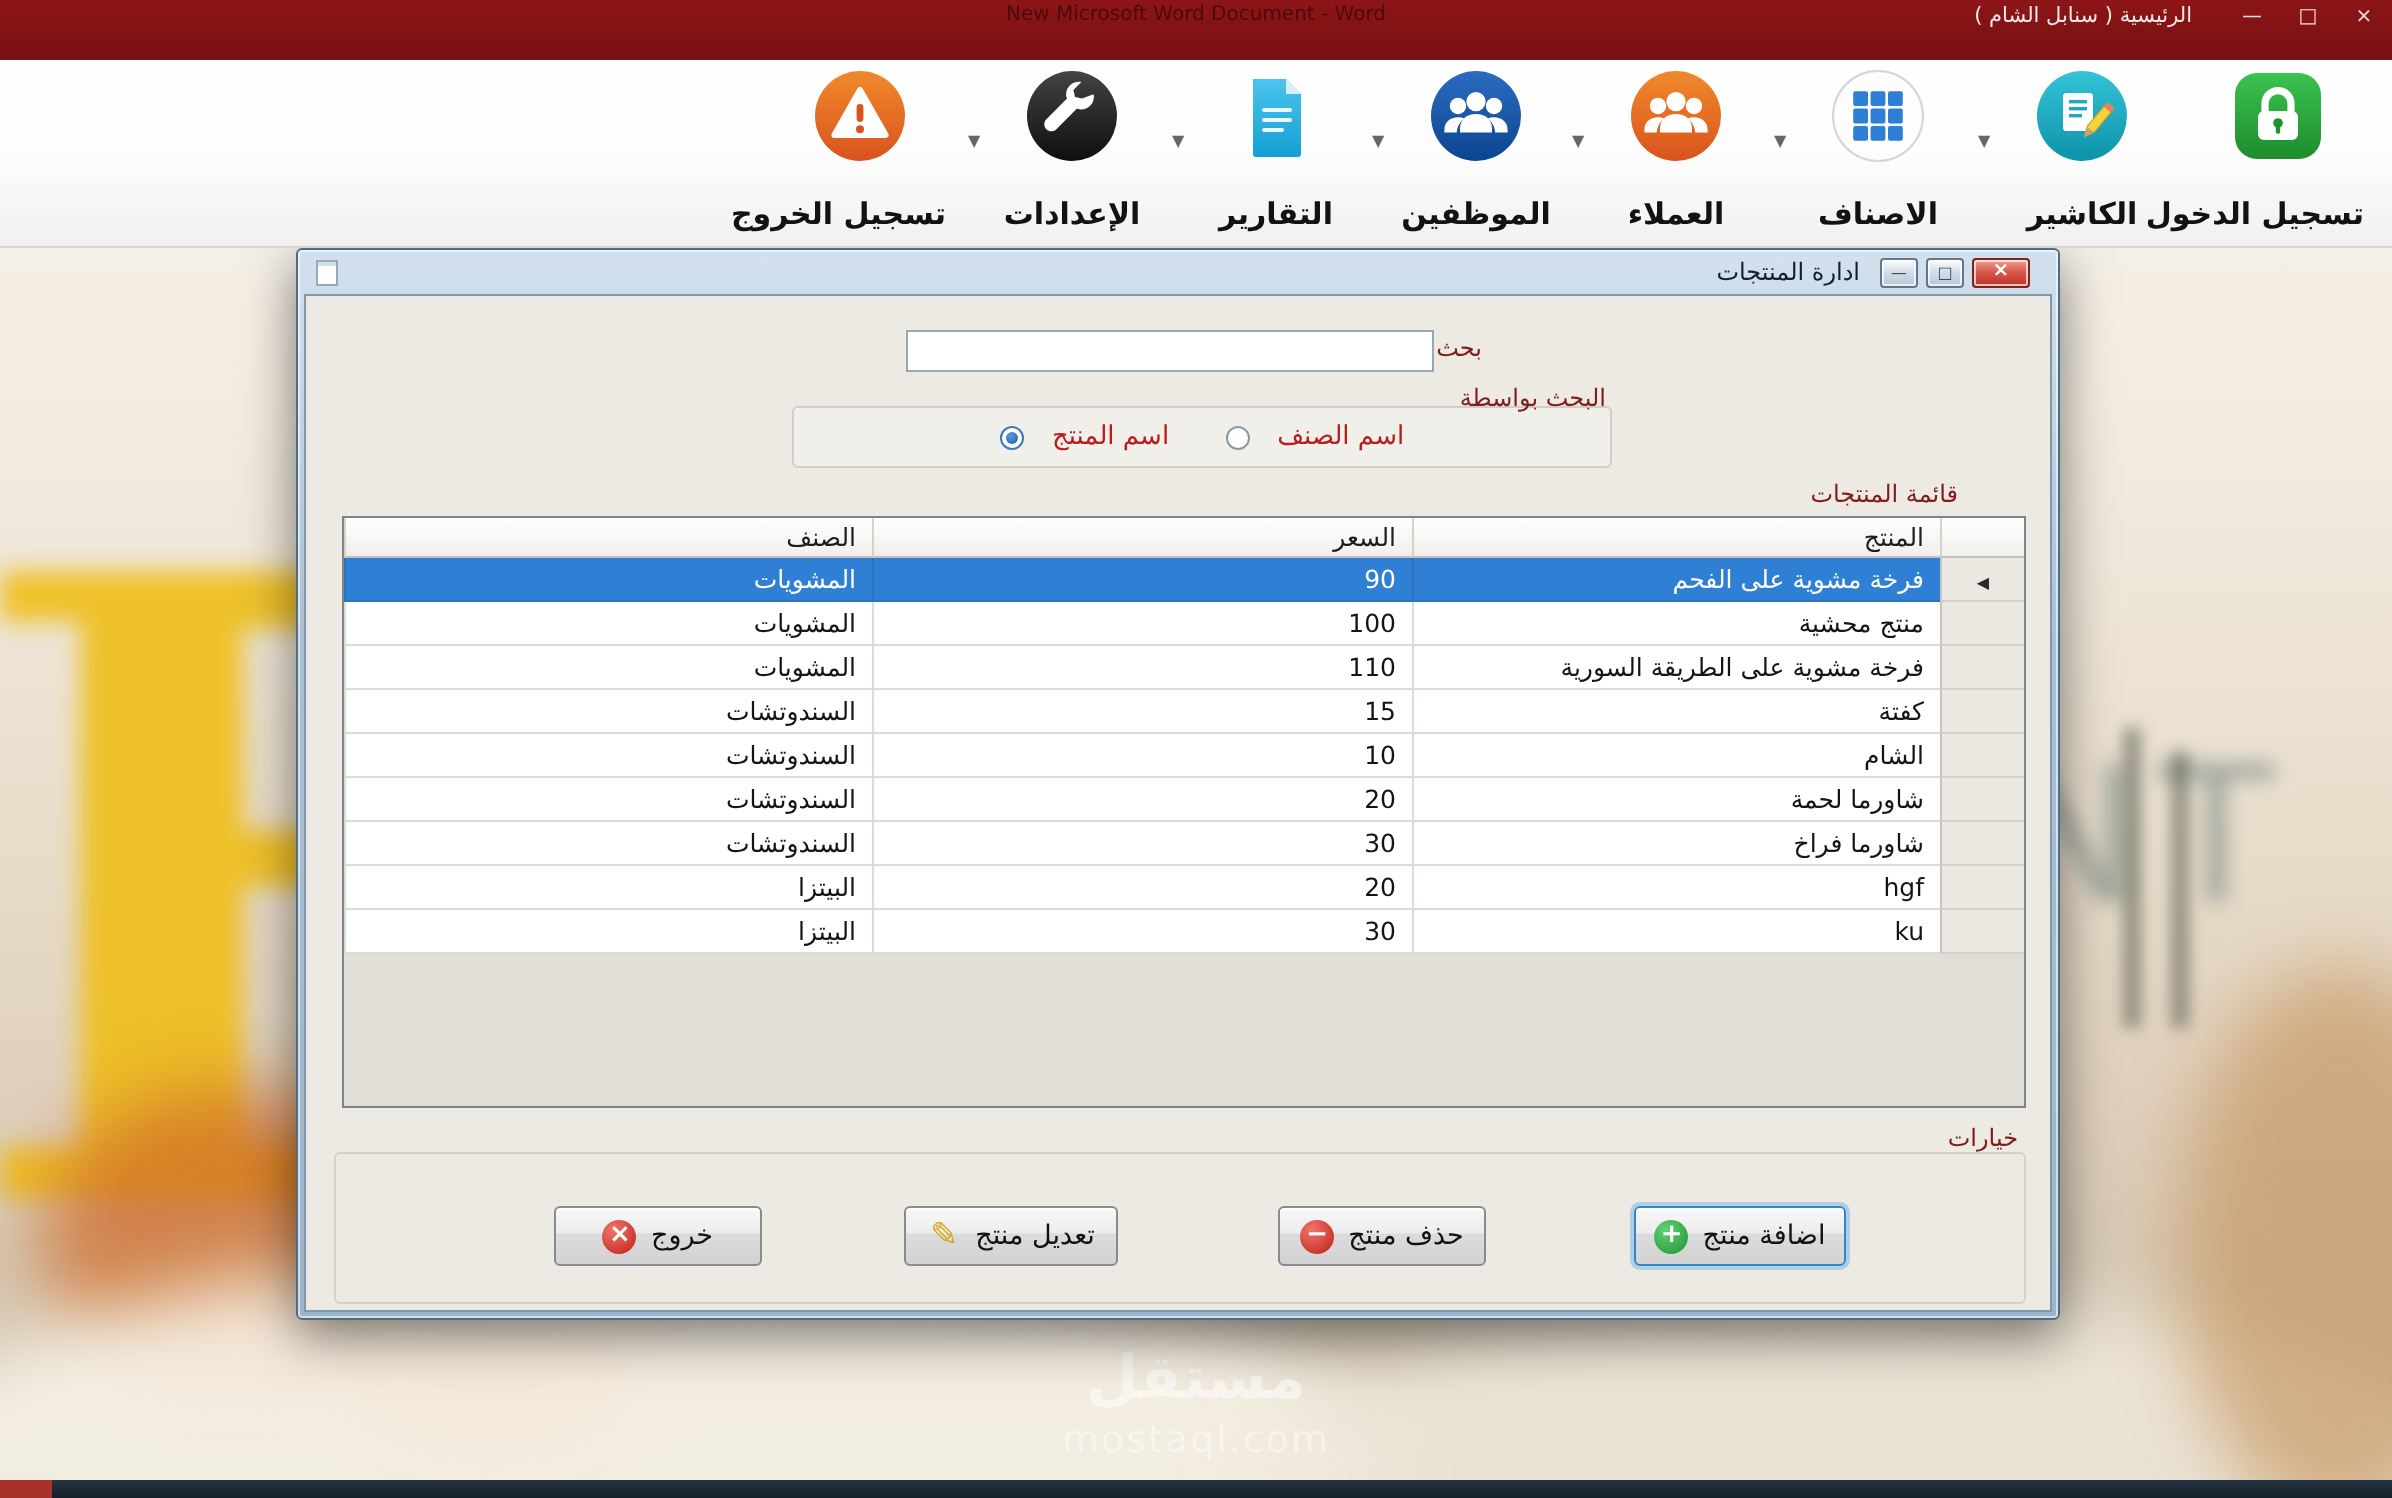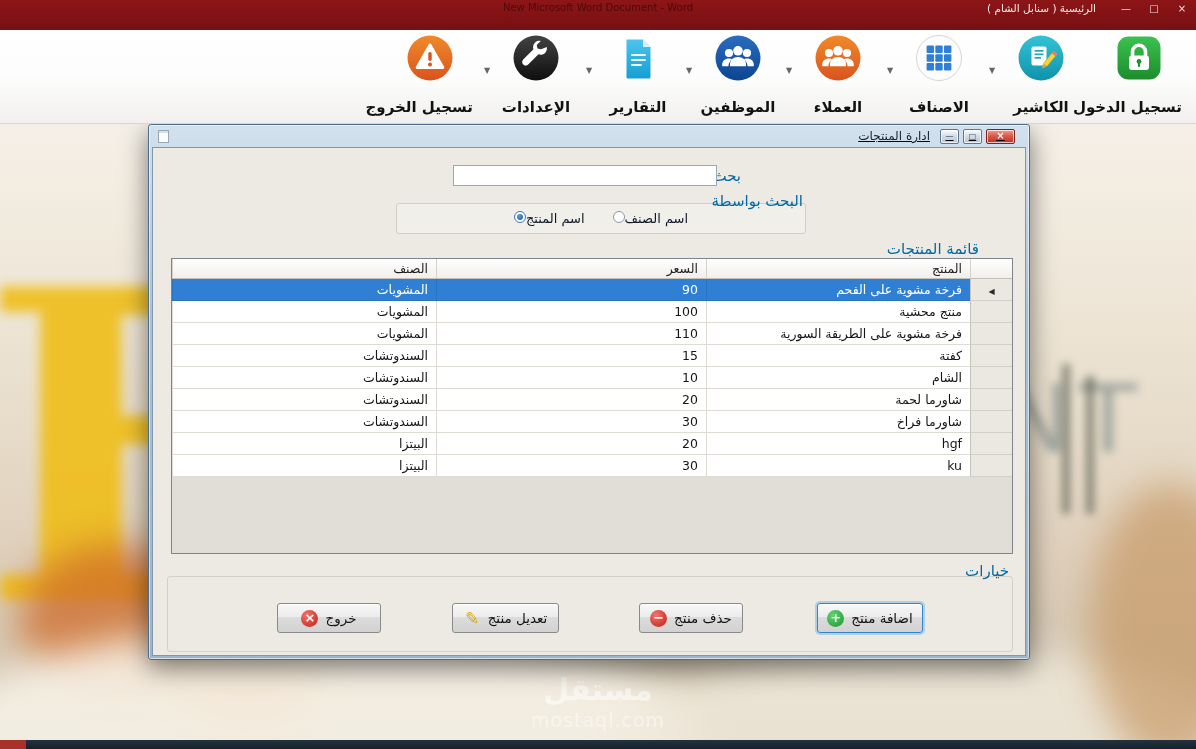--- a/index.html
+++ b/index.html
@@ -48,49 +48,49 @@
 
   
   .taskbar { position:absolute; bottom:0; left:0; width:100%; height:9px; z-index:25;
     background:linear-gradient(#243341,#15212c); }
   .taskbar-start { position:absolute; left:0; top:0; width:26px; height:100%; background:#a8322a; }
 
   
   .dialog { position:absolute; left:148px; top:124px; width:882px; height:536px; z-index:10;
     background:linear-gradient(180deg,#d3e1ee,#abc2d6 35%,#9db5ca);
     border:1px solid #4e6d88; border-radius:3px; padding:0 3px 3px 3px;
-    box-shadow:0 8px 26px rgba(0,0,0,.5), inset 0 0 0 1px rgba(255,255,255,.55);text-decoration:underline; }
+    box-shadow:0 8px 26px rgba(0,0,0,.5), inset 0 0 0 1px rgba(255,255,255,.55); }
   .dialog-titlebar { height:22px; display:flex; align-items:center; padding:0 3px; }
   .dlg-icon { width:11px; height:13px; background:#fdfdfd; border:1px solid #9aa8b5; margin-left:3px;
     box-shadow:inset 0 2px 0 #cfe0ee; }
   .dlg-spacer { flex:1; }
   .dlg-title { font-size:12px; color:#16202c; direction:rtl; margin-left:10px; white-space:nowrap; }
   .dlg-controls { display:flex; gap:4px; margin-left:10px; margin-right:8px; }
   .dlg-btn { height:15px; border-radius:2px; border:1px solid #60788e; text-align:center; cursor:pointer;
     background:linear-gradient(#fdfdfd,#d4dde6 45%,#b9c6d3); color:#33506c; font-size:8px; line-height:13px; width:19px;
     box-shadow:inset 0 0 0 1px rgba(255,255,255,.7); }
   .dlg-btn.close { width:29px; background:linear-gradient(#f2a195,#da5a4b 45%,#bf3225); color:#fff;
     border-color:#7e241b; font-size:10px; font-weight:bold; line-height:12px; }
 
   .dialog-body { position:relative; height:calc(100% - 22px); background:#edeae3;
     border:1px solid #8297a9; direction:rtl; }
 
-  .lbl { position:absolute; font-size:15px; color:#0369a1; white-space:nowrap; }
+  .lbl { position:absolute; font-size:12px; color:#7f1d1d; white-space:nowrap; }
   .lbl-search   { right:284px; top:19px; }
   .lbl-searchby { right:222px; top:44px; z-index:2; }
   .lbl-list     { right:46px;  top:92px; }
   .lbl-options  { right:16px;  top:414px; z-index:2; }
 
   .search-input { position:absolute; left:300px; top:17px; width:264px; height:21px;
     border:1px solid #9aa8b5; background:#fff; font-size:13px; padding:0 6px; direction:rtl; }
 
   .groupbox-search { position:absolute; left:243px; top:55px; width:410px; height:31px;
     border:1px solid #d2cec5; border-radius:3px; background:#f1efe9;
     display:flex; align-items:center; justify-content:center; gap:28px; direction:rtl; }
-  .radio { display:flex; direction:ltr; align-items:flex-start; gap:0; font-size:13px; color:#0f172a; cursor:pointer; }
+  .radio { display:flex; direction:ltr; align-items:center; gap:14px; font-size:13px; color:#b91c1c; cursor:pointer; }
   .radio-circle { width:12px; height:12px; border-radius:50%; background:#fff; border:1px solid #8a98a8;
     display:inline-flex; align-items:center; justify-content:center; }
   .radio-circle.checked { border-color:#3a78b8; }
   .radio-circle.checked::after { content:""; width:6px; height:6px; border-radius:50%;
     background:radial-gradient(circle at 35% 30%, #5b9ade, #1d5fae); }
 
   
   .grid { position:absolute; left:18px; top:110px; width:842px; height:296px;
     background:#e1ded7; border:1px solid #7d848e; direction:rtl; overflow:hidden; }
   .grid-header, .grid-row { display:grid; grid-template-columns:42px 264px 270px 264px; }

